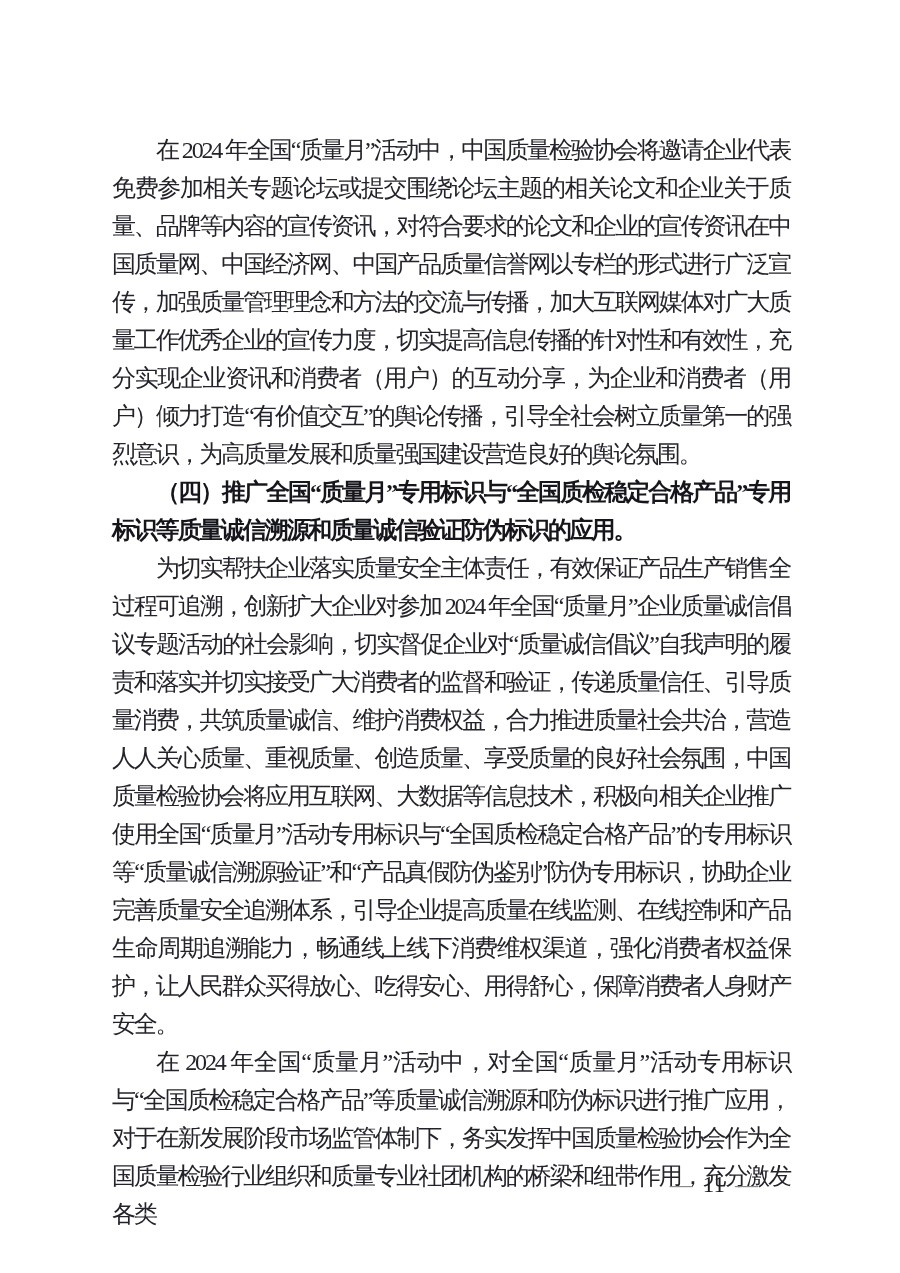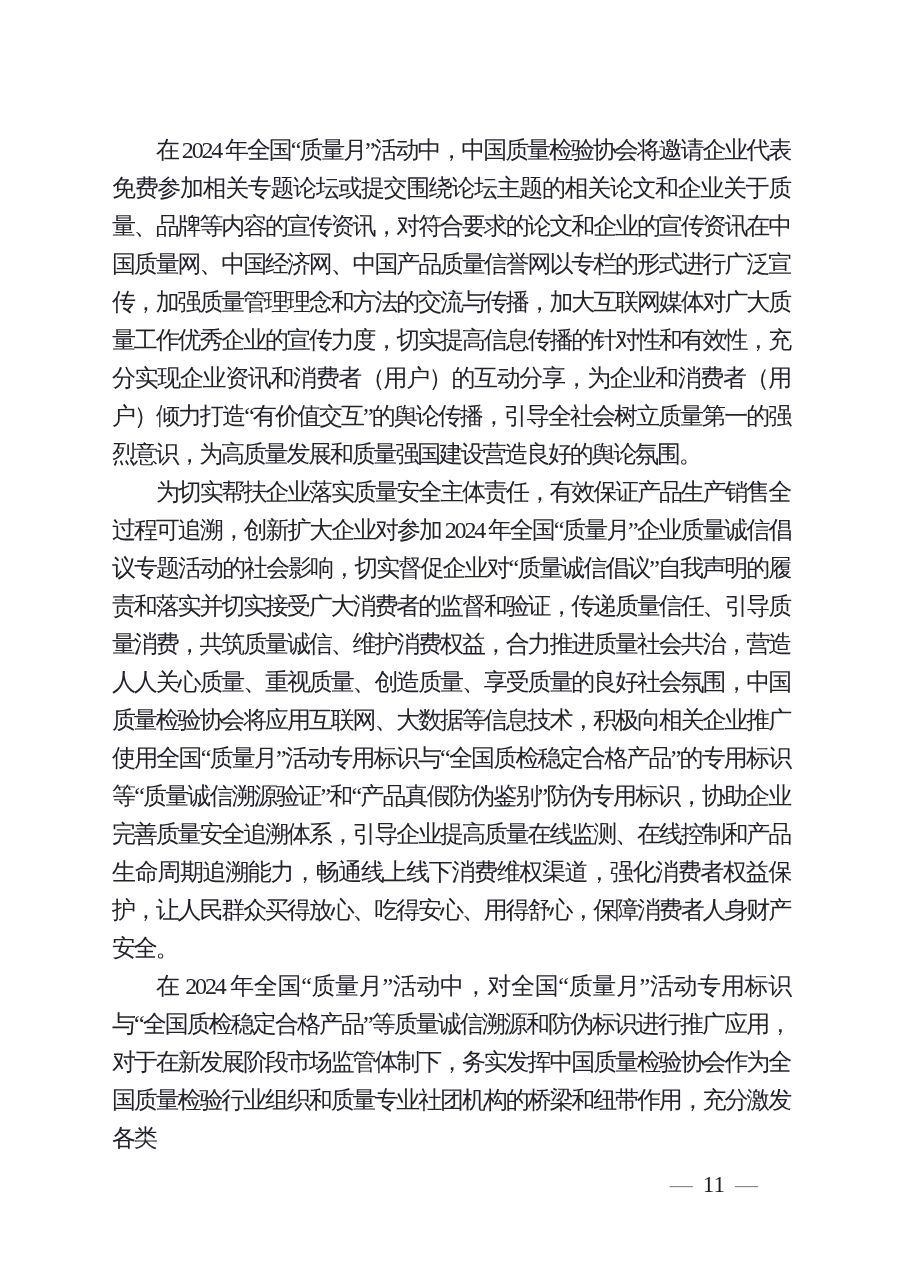--- a/index.html
+++ b/index.html
@@ -55,20 +55,21 @@
     color: #1d1d22;
   }
 </style>
 </head>
 <body>
 
 <div class="sheet">
 
   <div class="textblock">
     <p>在 2024 年全国“质量月”活动中，中国质量检验协会将邀请企业代表免费参加相关专题论坛或提交围绕论坛主题的相关论文和企业关于质量、品牌等内容的宣传资讯，对符合要求的论文和企业的宣传资讯在中国质量网、中国经济网、中国产品质量信誉网以专栏的形式进行广泛宣传，加强质量管理理念和方法的交流与传播，加大互联网媒体对广大质量工作优秀企业的宣传力度，切实提高信息传播的针对性和有效性，充分实现企业资讯和消费者（用户）的互动分享，为企业和消费者（用户）倾力打造“有价值交互”的舆论传播，引导全社会树立质量第一的强烈意识，为高质量发展和质量强国建设营造良好的舆论氛围。</p>
+    <p class="heading">（四）推广全国“质量月”专用标识与“全国质检稳定合格产品”专用标识等质量诚信溯源和质量诚信验证防伪标识的应用。</p>
     <p>为切实帮扶企业落实质量安全主体责任，有效保证产品生产销售全过程可追溯，创新扩大企业对参加 2024 年全国“质量月”企业质量诚信倡议专题活动的社会影响，切实督促企业对“质量诚信倡议”自我声明的履责和落实并切实接受广大消费者的监督和验证，传递质量信任、引导质量消费，共筑质量诚信、维护消费权益，合力推进质量社会共治，营造人人关心质量、重视质量、创造质量、享受质量的良好社会氛围，中国质量检验协会将应用互联网、大数据等信息技术，积极向相关企业推广使用全国“质量月”活动专用标识与“全国质检稳定合格产品”的专用标识等“质量诚信溯源验证”和“产品真假防伪鉴别”防伪专用标识，协助企业完善质量安全追溯体系，引导企业提高质量在线监测、在线控制和产品生命周期追溯能力，畅通线上线下消费维权渠道，强化消费者权益保护，让人民群众买得放心、吃得安心、用得舒心，保障消费者人身财产安全。</p>
     <p>在 2024 年全国“质量月”活动中，对全国“质量月”活动专用标识与“全国质检稳定合格产品”等质量诚信溯源和防伪标识进行推广应用，对于在新发展阶段市场监管体制下，务实发挥中国质量检验协会作为全国质量检验行业组织和质量专业社团机构的桥梁和纽带作用，充分激发各类</p>
   </div>
 
   <div class="footer">
     <span class="dash">—</span><span class="num">11</span><span class="dash">—</span>
   </div>
 
 </div>
 

